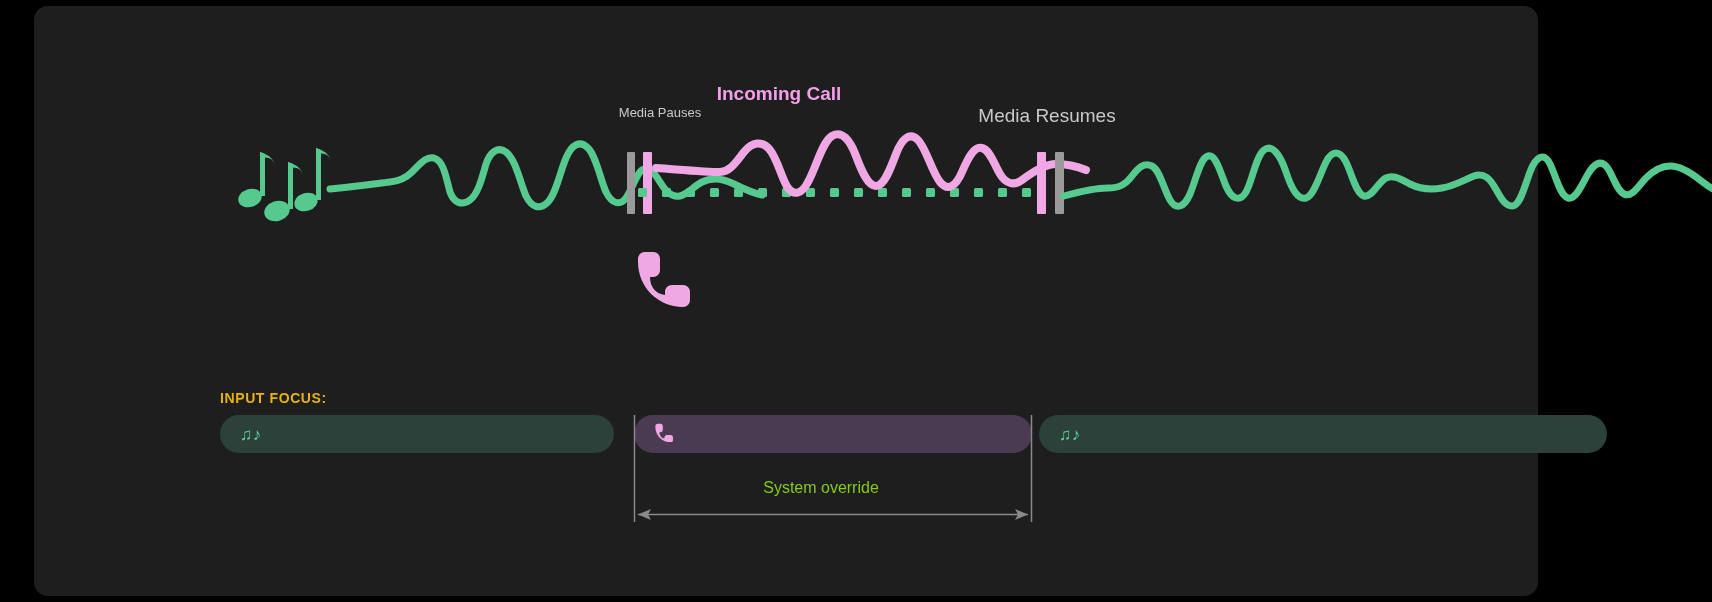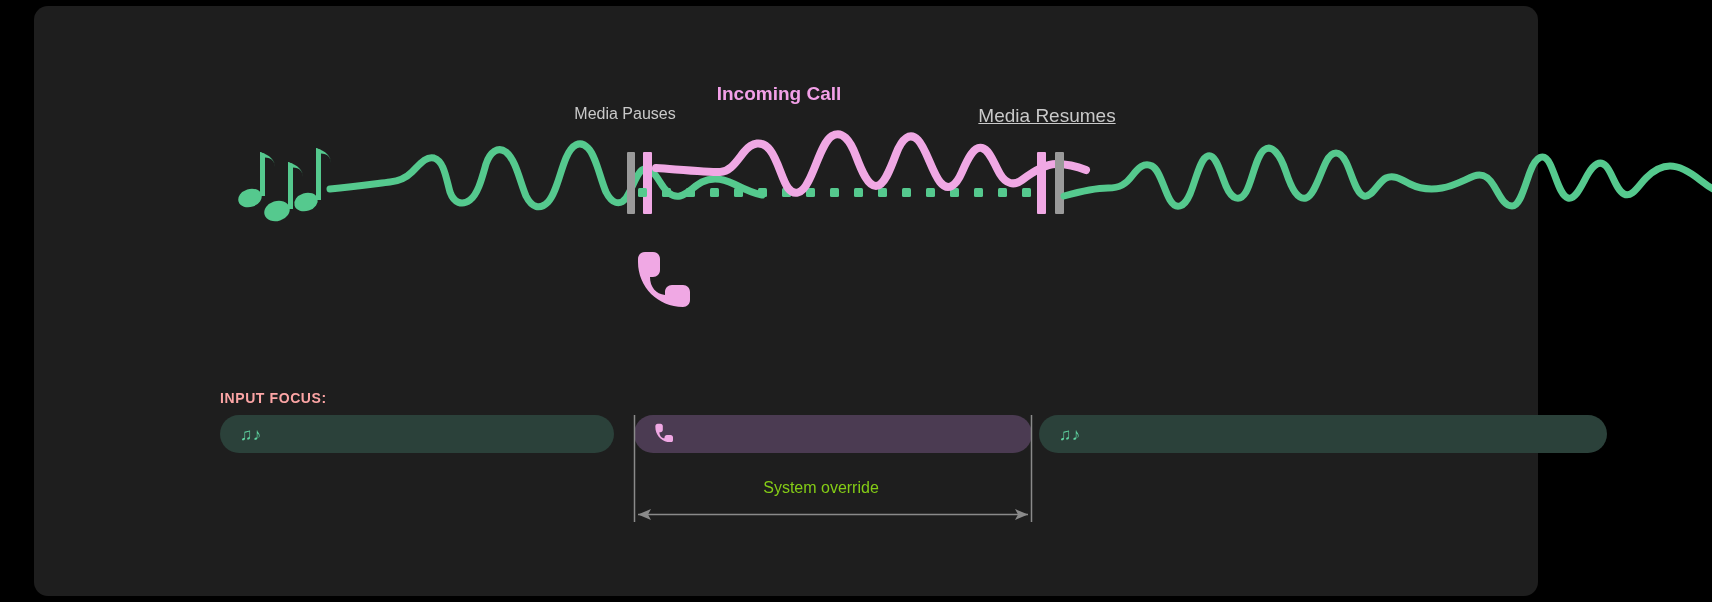--- a/index.html
+++ b/index.html
@@ -27,38 +27,37 @@
     line-height: 1;
   }
   #incoming-call-label {
     left: 745px; top: 78px;
     font-size: 19px;
     font-weight: bold;
     color: #f3a0e8;
     transform: translateX(-50%);
   }
   #media-pauses-label {
-    left: 591px; top: 100px;
-    font-size: 16px;
+    left: 626px; top: 100px;
+    font-size: 13px;
     color: #c9c9c9;
     transform: translateX(-50%);
   }
   #media-resumes-label {
     left: 1013px; top: 100px;
     font-size: 19px;
     color: #c9c9c9;
     transform: translateX(-50%);
-    text-decoration: underline;
   }
   #input-focus-label {
     left: 186px; top: 385px;
     font-size: 14px;
     font-weight: bold;
     letter-spacing: 0.6px;
-    color: #fca5a5;
+    color: #eab308;
   }
   #system-override-label {
     left: 787px; top: 474px;
     font-size: 16px;
     color: #84cc16;
     transform: translateX(-50%);
   }
 
   
   #waveform-svg { position: absolute; left: 0; top: 0; }

